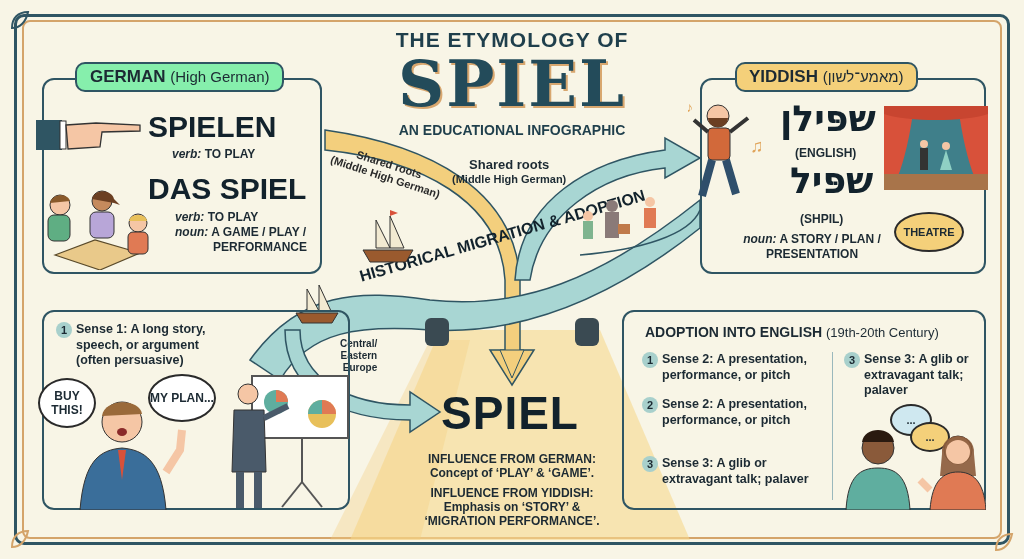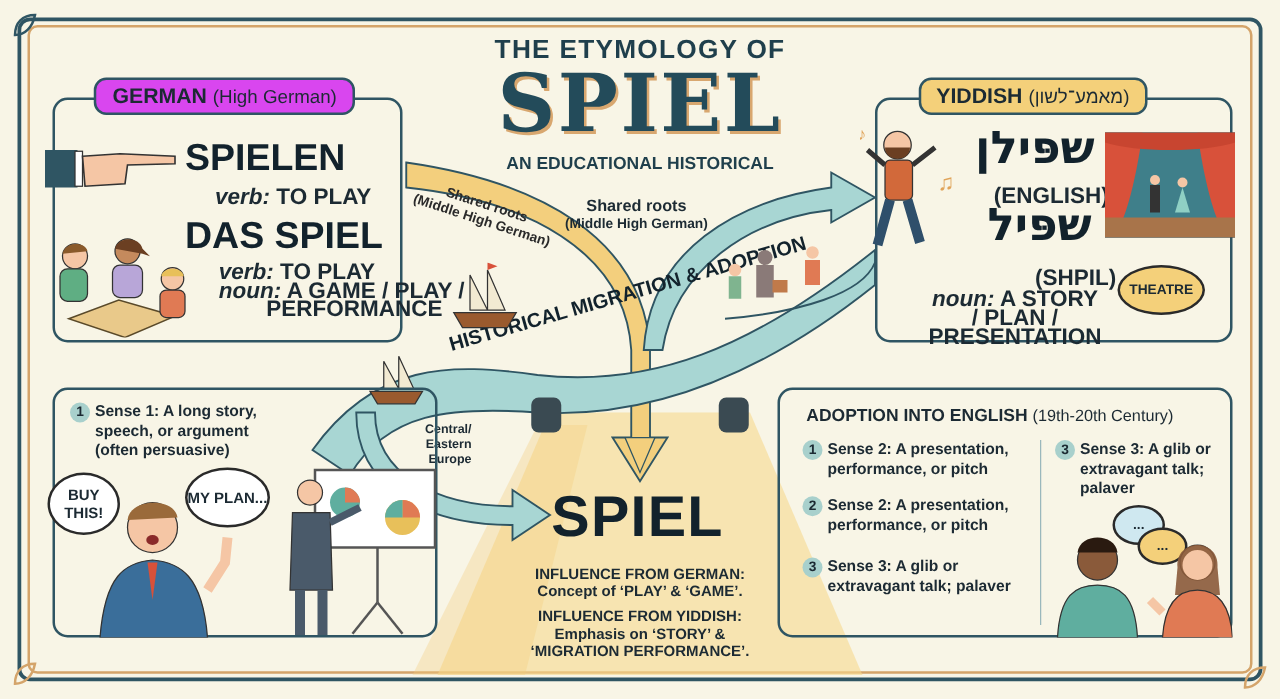--- a/index.html
+++ b/index.html
@@ -40,21 +40,21 @@
   .panel {
     position: absolute; border: 2px solid #2f5563; border-radius: 12px; box-sizing: border-box;
   }
   .tag {
     position: absolute; border: 2px solid #2f5563; border-radius: 10px;
     padding: 3px 12px; font-size: 17px; font-weight: 700; white-space: nowrap;
   }
   .tag .light { font-weight: 400; font-size: 15px; }
 
   .big { font-weight: 700; color: #12222c; }
-  .small-b { font-weight: 700; font-size: 18px; }
+  .small-b { font-weight: 700; font-size: 12px; }
   .it { font-style: italic; }
 
   .num {
     display: inline-block; width: 16px; height: 16px; border-radius: 50%;
     background: #a8d0cc; text-align: center; font-size: 11px; line-height: 16px;
     font-weight: 700; margin-right: 4px; vertical-align: top;
   }
   .sense { font-weight: 700; font-size: 12.5px; line-height: 15px; color: #1c2a33; }
 
   .bubble {
@@ -94,24 +94,24 @@
   <path d="M700,210 C690,235 640,250 580,255" fill="none" stroke="#2f5563" stroke-width="1.5"></path>
 
   <path d="M500,350 L524,350 L512,378 Z" fill="#f3cf7d" stroke="#2f5563" stroke-width="1"></path>
 
   <rect x="425" y="318" width="24" height="28" rx="6" fill="#3a4a52"></rect>
   <rect x="575" y="318" width="24" height="28" rx="6" fill="#3a4a52"></rect>
 </svg>
 
 <div class="title-top">THE ETYMOLOGY OF</div>
 <div class="title-main">SPIEL</div>
-<div class="title-sub">AN EDUCATIONAL HISTORICAL</div>
+<div class="title-sub">AN EDUCATIONAL INFOGRAPHIC</div>
 
 <div class="panel" style="left:42px;top:78px;width:280px;height:196px;"></div>
-<div class="tag" style="left:75px;top:62px;background:#d946ef;padding-left:13px;">
+<div class="tag" style="left:75px;top:62px;background:#86efac;padding-left:13px;">
   <span>GERMAN</span>
   <span class="light">(High German)</span>
 </div>
 <svg class="abs" style="left:36px;top:115px" width="108" height="40" viewBox="0 0 108 40">
   <rect x="0" y="5" width="26" height="30" fill="#2f5563"></rect>
   <rect x="24" y="6" width="6" height="28" fill="#fff" stroke="#333" stroke-width="1"></rect>
   <path d="M30,10 L60,8 L104,10 L104,16 L66,17 L64,32 L32,34 Z" fill="#f5c6a5" stroke="#333" stroke-width="1.3"></path>
 </svg>
 <div class="abs big" style="left:148px;top:110px;font-size:30px;">SPIELEN</div>
 <div class="abs small-b" style="left:172px;top:147px;">
@@ -147,21 +147,21 @@
   <path d="M20,18 C20,30 40,30 40,18" fill="#6b3f22"></path>
   <rect x="20" y="28" width="22" height="32" rx="4" fill="#d2693a" stroke="#333"></rect>
   <path d="M20,32 L6,20 M42,32 L60,18" stroke="#333" stroke-width="4"></path>
   <path d="M24,60 L14,96 M38,60 L48,94" stroke="#2f4f6b" stroke-width="8"></path>
   <text x="62" y="52" font-size="18" fill="#e0a45a">♫</text>
   <text x="-2" y="12" font-size="14" fill="#e0a45a">♪</text>
 </svg>
 <div class="abs big" style="left:780px;top:98px;font-size:36px;font-family:'DejaVu Sans',sans-serif;">שפּילן</div>
 <div class="abs small-b" style="left:795px;top:146px;">(ENGLISH)</div>
 <div class="abs big" style="left:790px;top:160px;font-size:36px;font-family:'DejaVu Sans',sans-serif;">שפּיל</div>
-<div class="abs small-b" style="left:800px;top:212px;margin-left:28px;">(SHPIL)</div>
+<div class="abs small-b" style="left:800px;top:212px;">(SHPIL)</div>
 <div class="abs small-b" style="left:742px;top:232px;line-height:15px;text-align:center;width:140px;">
   <div><span class="it">noun:</span> <span>A STORY / PLAN /</span></div>
   <div>PRESENTATION</div>
 </div>
 <svg class="abs" style="left:884px;top:106px" width="104" height="84" viewBox="0 0 104 84">
   <rect x="0" y="0" width="104" height="84" fill="#3f7f8a" stroke="#333" stroke-width="1.5"></rect>
   <path d="M0,0 L30,0 C26,30 20,55 14,70 L0,70Z" fill="#d8513a"></path>
   <path d="M104,0 L74,0 C78,30 84,55 90,70 L104,70Z" fill="#d8513a"></path>
   <path d="M0,0 L104,0 L104,8 C80,16 24,16 0,8Z" fill="#c84530"></path>
   <rect x="0" y="68" width="104" height="16" fill="#a8744a"></rect>
@@ -251,21 +251,21 @@
 <div class="panel" style="left:622px;top:310px;width:364px;height:200px;"></div>
 <div class="abs" style="left:645px;top:324px;font-weight:700;font-size:14px;white-space:nowrap;">
   <span>ADOPTION INTO ENGLISH</span>
   <span style="font-weight:400;font-size:13px;">(19th-20th Century)</span>
 </div>
 <div class="abs" style="left:642px;top:352px;">
   <div class="sense" style="margin-bottom:14px">
     <span class="num">1</span><span>Sense 2: A presentation,</span>
     <div style="padding-left:20px">performance, or pitch</div>
   </div>
-  <div class="sense" style="margin-bottom:18px">
+  <div class="sense" style="margin-bottom:28px">
     <span class="num">2</span><span>Sense 2: A presentation,</span>
     <div style="padding-left:20px">performance, or pitch</div>
   </div>
   <div class="sense">
     <span class="num">3</span><span>Sense 3: A glib or</span>
     <div style="padding-left:20px">extravagant talk; palaver</div>
   </div>
 </div>
 <div class="abs" style="left:832px;top:352px;width:1px;height:148px;background:#9ab8bc;"></div>
 <div class="abs sense" style="left:844px;top:352px;">

